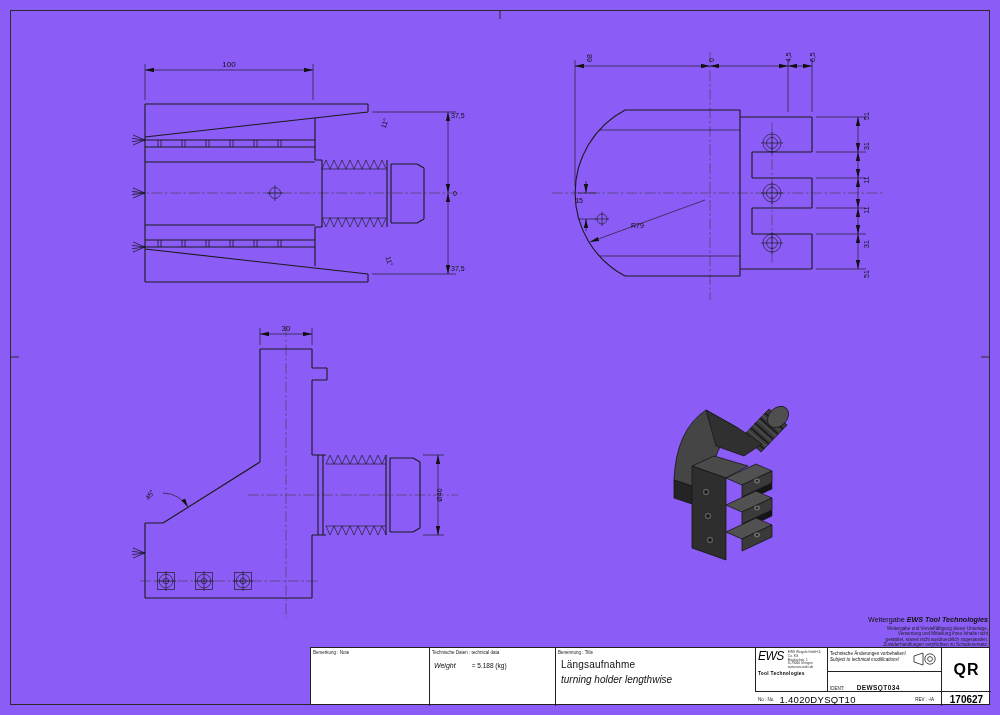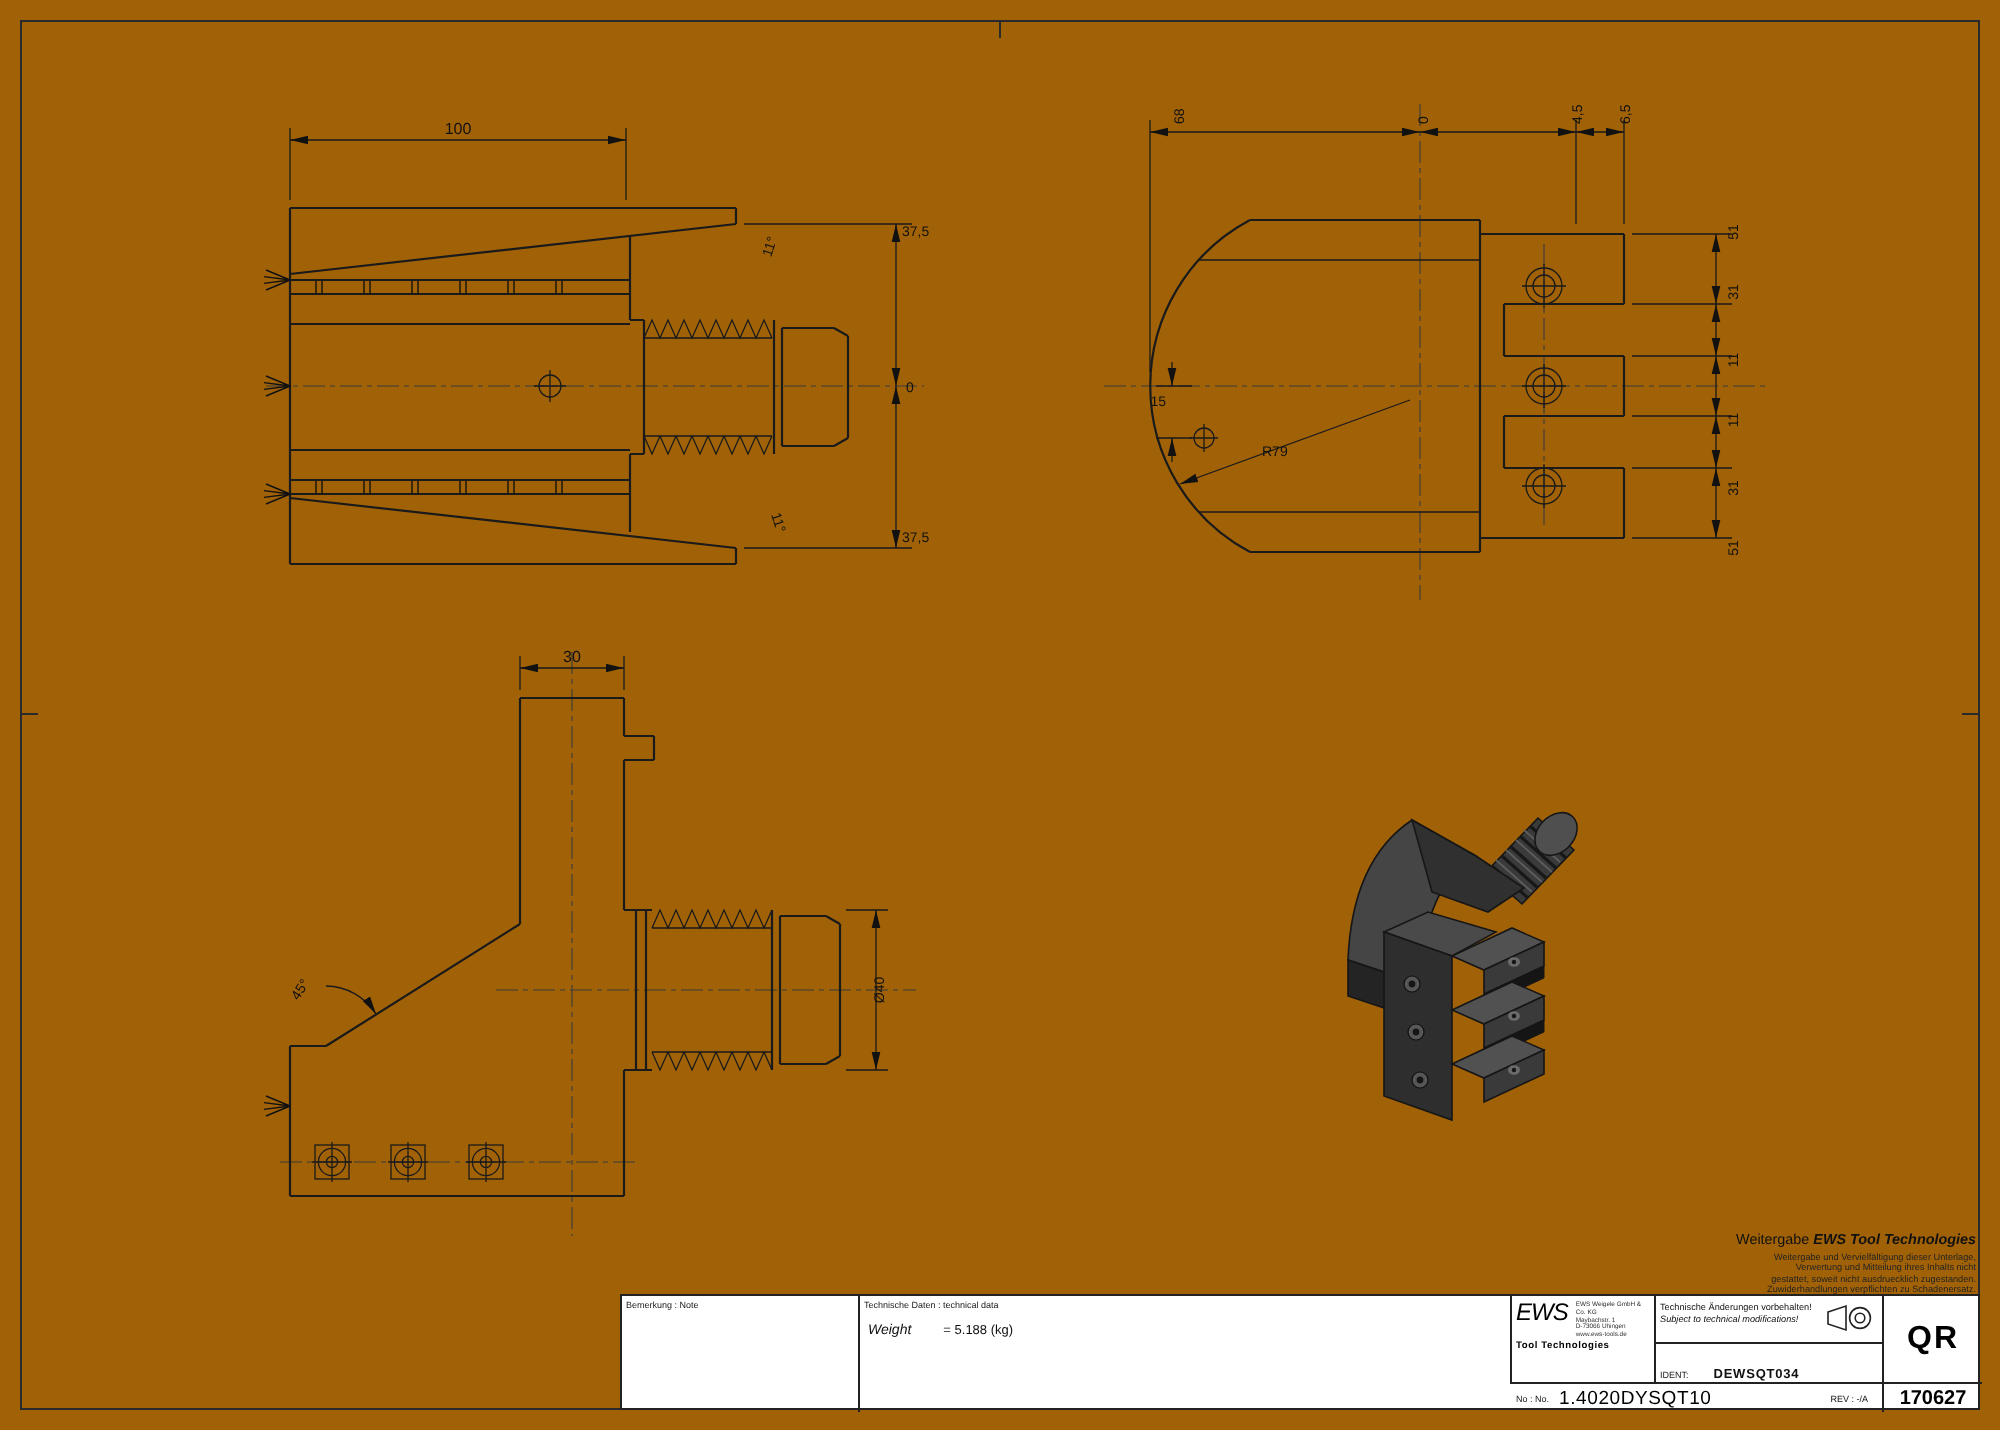--- a/index.html
+++ b/index.html
@@ -1,18 +1,18 @@
 <!DOCTYPE html>
 <html><head>
 <meta charset="utf-8">
 <style>
   *{margin:0;padding:0;box-sizing:border-box}
   html,body{width:1000px;height:715px}
   body{background:#e8e8e8;font-family:"Liberation Sans",sans-serif}
-  .sheet{position:absolute;left:0;top:0;width:1000px;height:715px;background:#a16207;overflow:hidden}
+  .sheet{position:absolute;left:0;top:0;width:1000px;height:715px;background:#8b5cf6;overflow:hidden}
   svg.draw{position:absolute;left:0;top:0}
 
   
   .ol{stroke:#1a1a1a;stroke-width:1.1;fill:none;stroke-linejoin:miter}
   .thin{stroke:#1a1a1a;stroke-width:0.65;fill:none}
   .dim{stroke:#1a1a1a;stroke-width:0.65;fill:none}
   .cl{stroke:#3a3a3a;stroke-width:0.55;fill:none;stroke-dasharray:11 2.5 2.5 2.5}
   .frame{stroke:#2a2a2a;stroke-width:1;fill:none}
   text.d{font-family:"Liberation Sans",sans-serif;font-size:7px;fill:#111}
   text.d8{font-size:8px}
@@ -312,20 +312,25 @@
   <div class="tb-cell tb-note">
     <div class="tb-label">Bemerkung : Note</div>
   </div>
   <div class="tb-cell tb-tech">
     <div class="tb-label">Technische Daten : technical data</div>
     <div class="tb-weight">
       <span class="w-label">Weight</span>
       <span class="w-val">=  5.188 (kg)</span>
     </div>
   </div>
+  <div class="tb-cell tb-title">
+    <div class="tb-label">Benennung : Title</div>
+    <div class="t-de">Längsaufnahme</div>
+    <div class="t-en">turning holder lengthwise</div>
+  </div>
   <div class="tb-cell tb-logo">
     <div class="logo-row">
       <div class="logo-ews">EWS</div>
       <div class="logo-addr">
         <div>EWS Weigele GmbH &amp; Co. KG</div>
         <div>Maybachstr. 1</div>
         <div>D-73066 Uhingen</div>
         <div>www.ews-tools.de</div>
       </div>
     </div>

